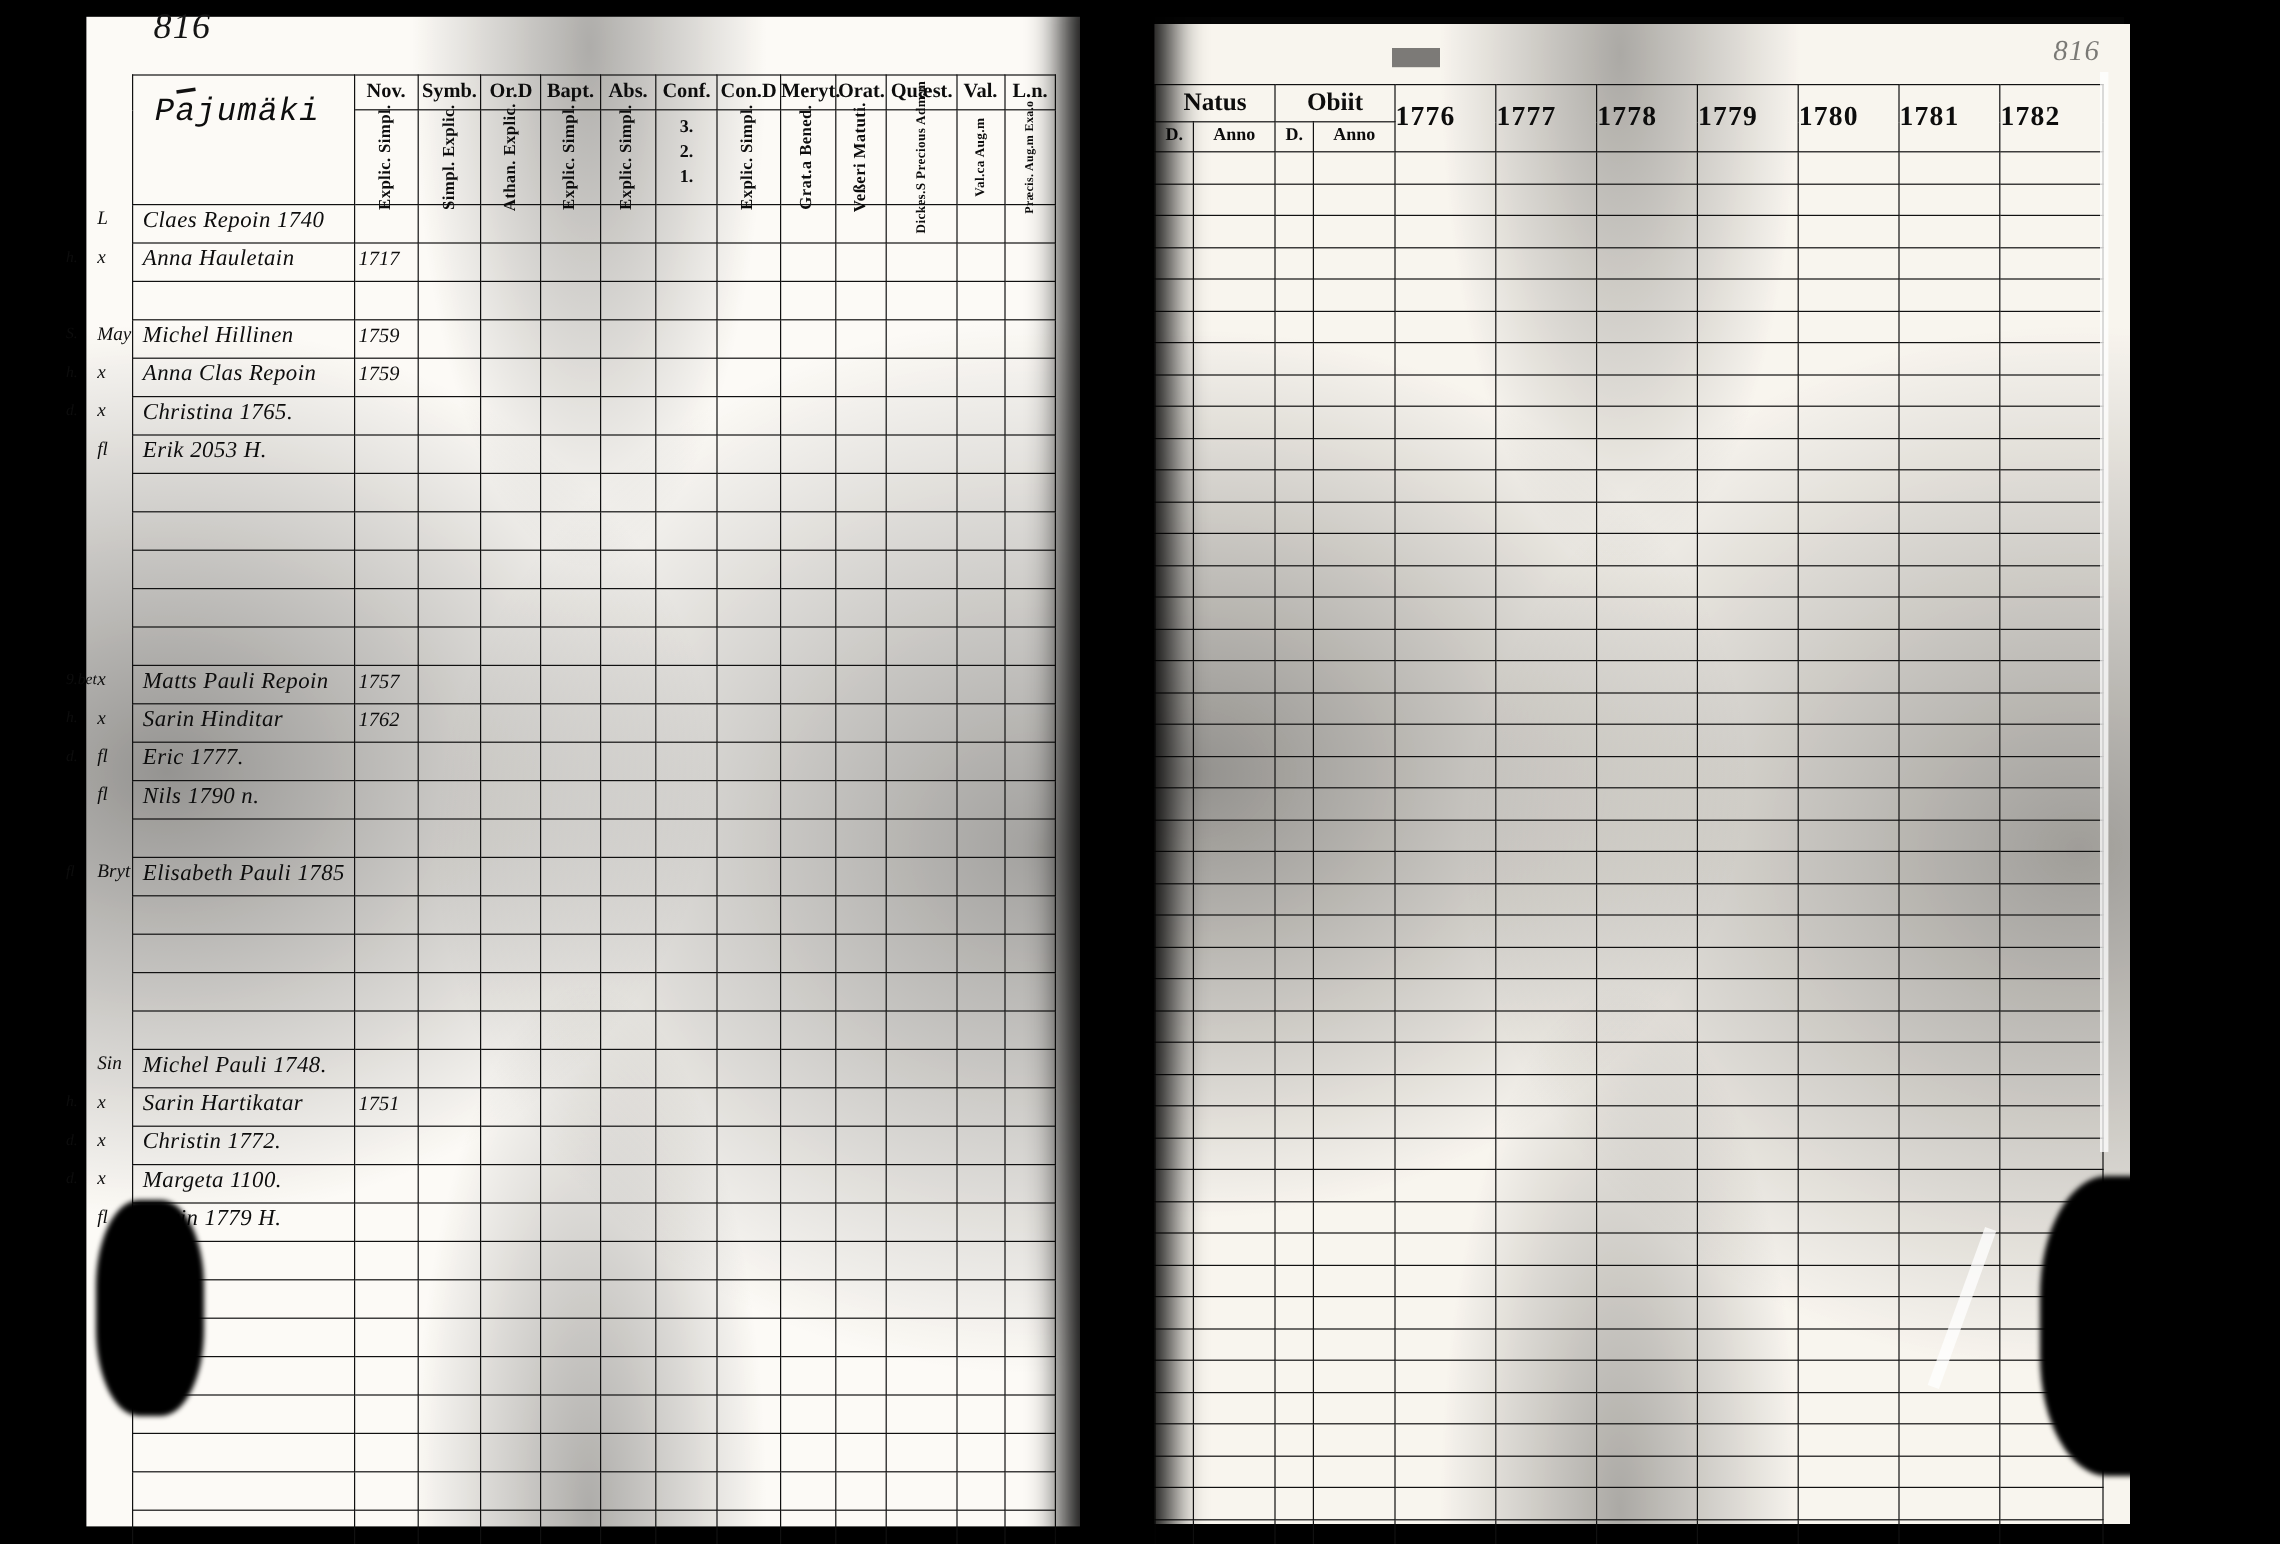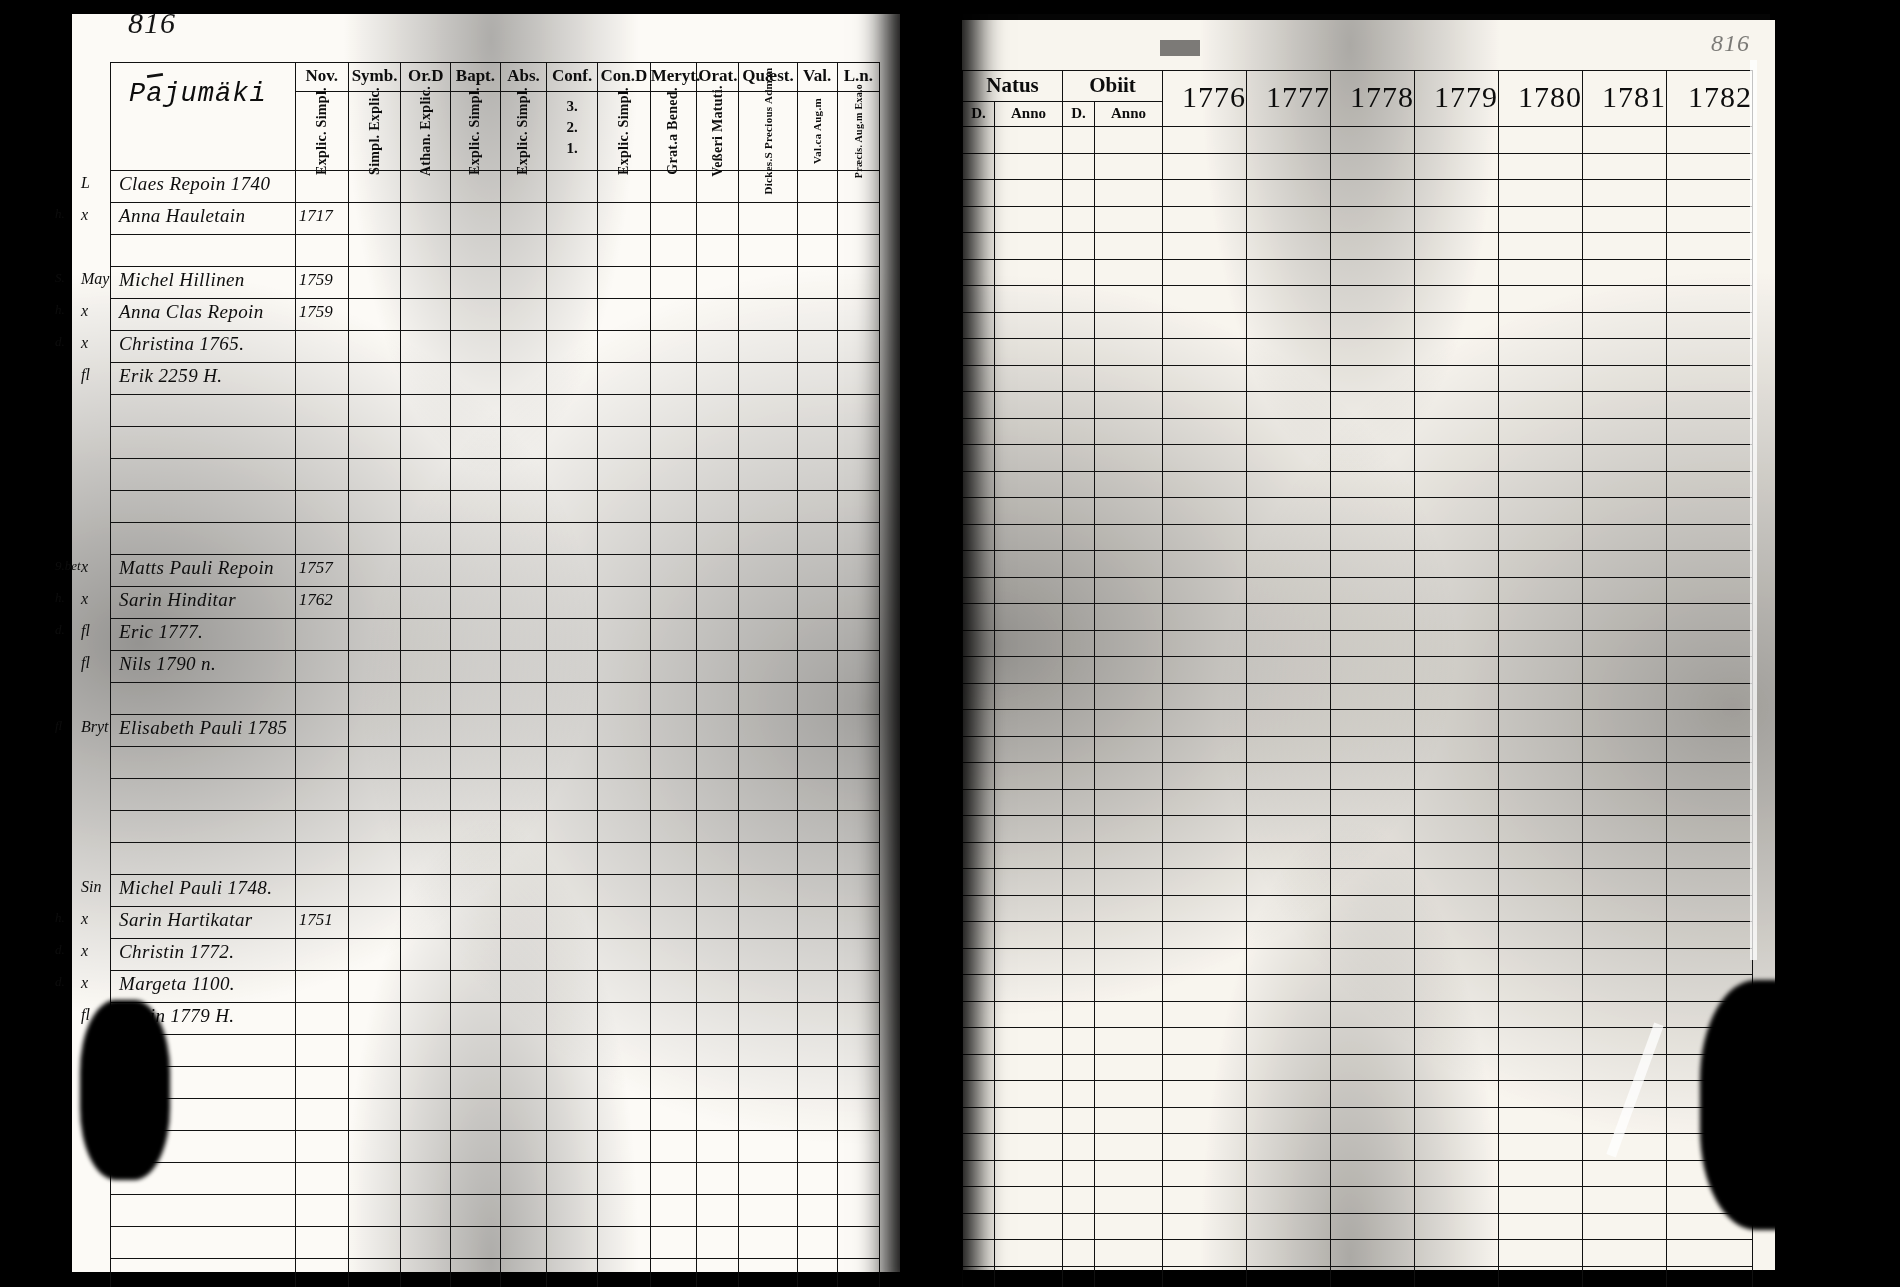--- a/index.html
+++ b/index.html
@@ -230,23 +230,23 @@
     line-height: 28px;
   }
   #right-ledger .rh2 {
     height: 24px;
     font-size: 15px;
     text-align: center;
     font-weight: bold;
     line-height: 22px;
   }
   #right-ledger .yr {
-    font-size: 30px;
-    font-weight: normal;
-    text-align: right;
+    font-size: 23px;
+    font-weight: bold;
+    text-align: left;
     line-height: 52px;
     height: 54px;
     letter-spacing: 1px;
   }
   #right-ledger td.rrow { height: 25.5px; }
 
   .ink-blot {
     position: absolute;
     background: #000;
     border-radius: 50%;
@@ -463,21 +463,21 @@
           <td class="row-cell"></td>
           <td class="row-cell"></td>
           <td class="row-cell"></td>
           <td class="row-cell"></td>
           <td class="row-cell"></td>
           <td class="row-cell"></td>
         </tr>
         <tr>
           <td class="row-cell name-cell">
             <span class="mark">fl</span>
-            <span class="entry">Erik 2259 H.</span>
+            <span class="entry">Erik 2053 H.</span>
           </td>
           <td class="row-cell yearcell"></td>
           <td class="row-cell"></td>
           <td class="row-cell"></td>
           <td class="row-cell"></td>
           <td class="row-cell"></td>
           <td class="row-cell"></td>
           <td class="row-cell"></td>
           <td class="row-cell"></td>
           <td class="row-cell"></td>

